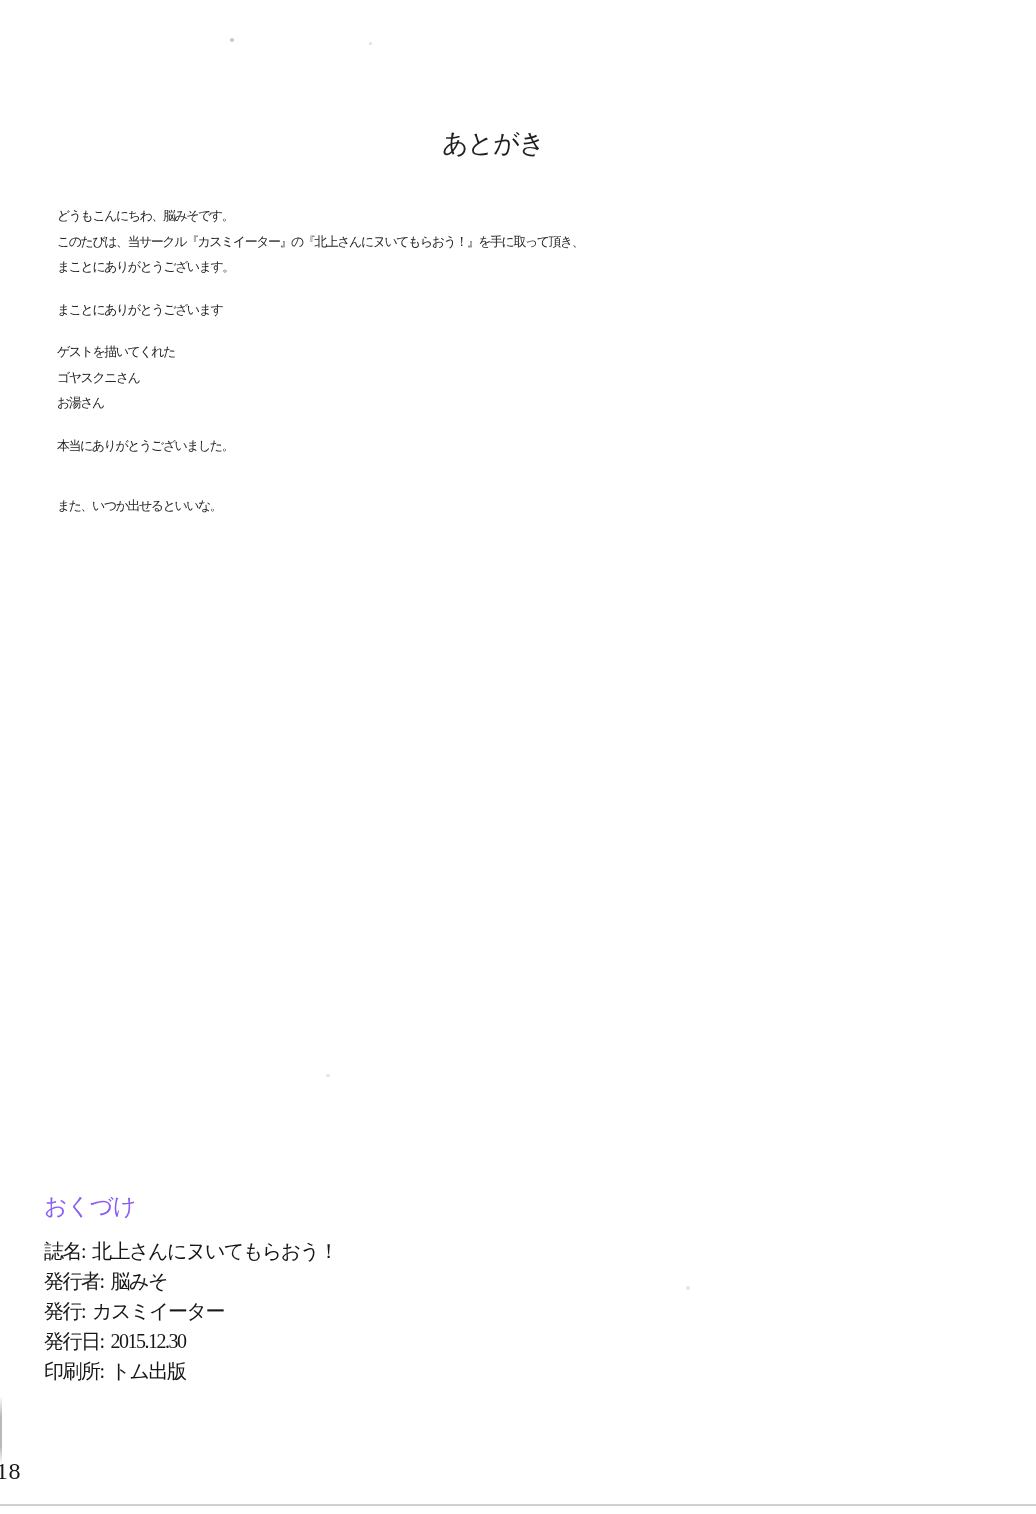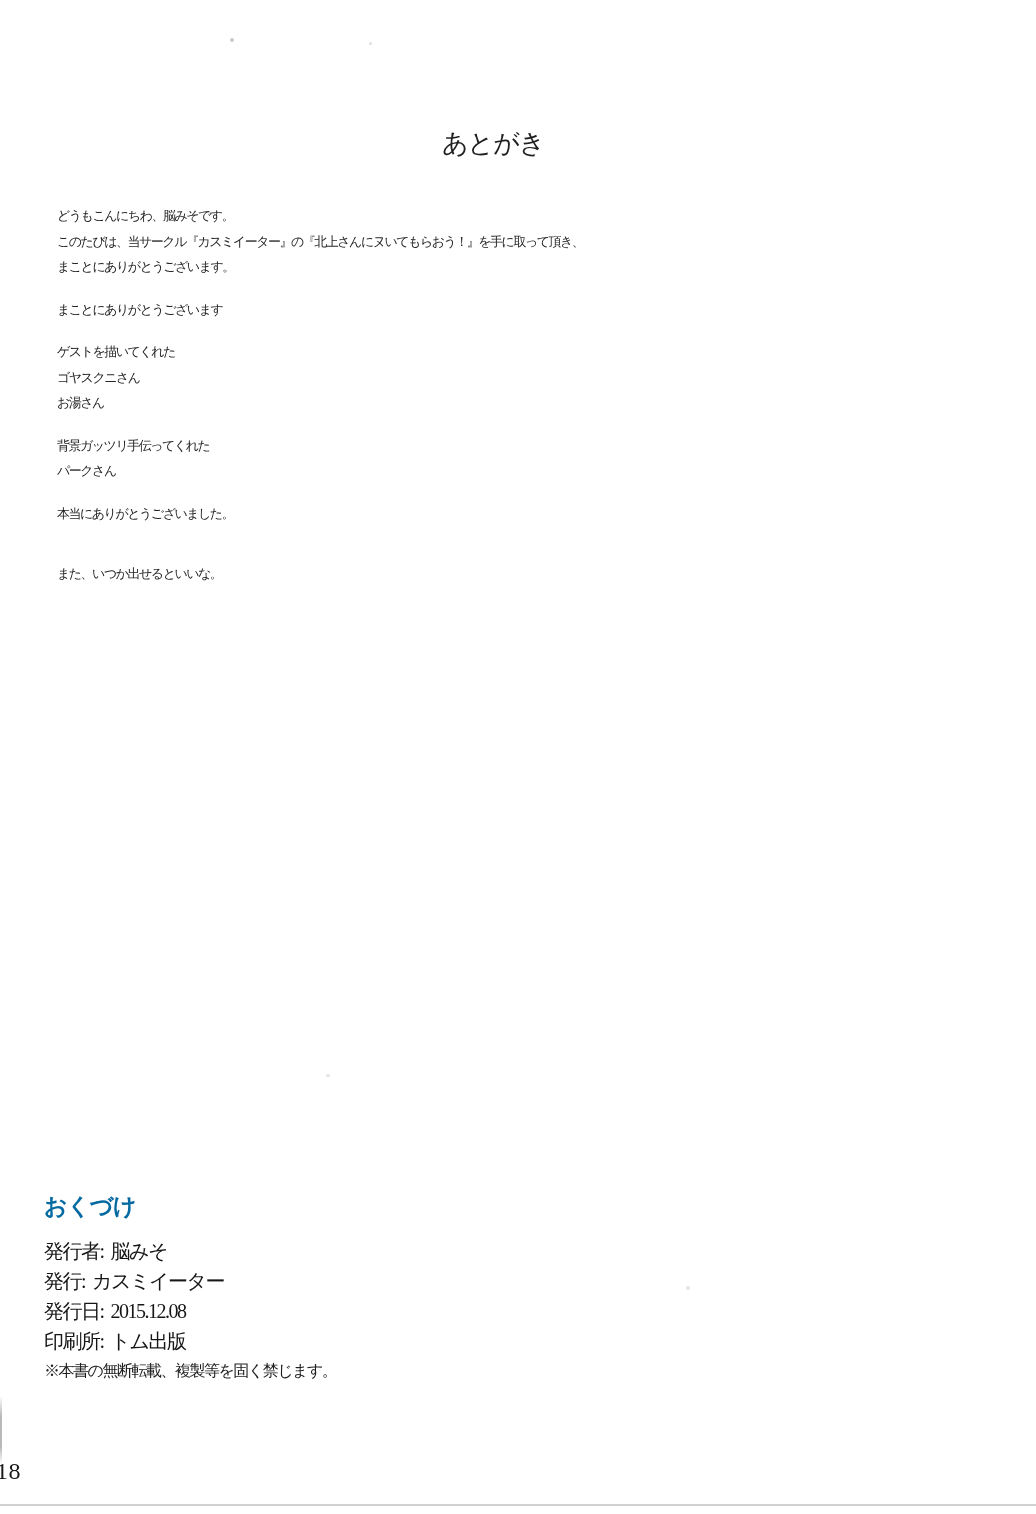--- a/index.html
+++ b/index.html
@@ -41,25 +41,25 @@
     margin-top: 35px;
   }
   .colophon {
     position: absolute;
     left: 44px;
     top: 1191px;
     color: #161616;
   }
   .colophon-heading {
     font-family: "Liberation Sans", "DejaVu Sans", sans-serif;
-    font-weight: bold;
+    font-weight: normal;
     font-size: 23px;
     letter-spacing: -0.5px;
     margin: 0 0 14px 0;
-    color: #0369a1;
+    color: #8b5cf6;
   }
   .colophon-line {
     font-size: 20px;
     line-height: 30px;
     letter-spacing: -1.5px;
     white-space: nowrap;
   }
   .colophon-line .label { margin-right: 7px; }
   .colophon-note {
     font-size: 16px;
@@ -110,41 +110,41 @@
   <h1 class="title">あとがき</h1>
 
   <div class="body-text">
     <p>どうもこんにちわ、脳みそです。
 このたびは、当サークル『カスミイーター』の『北上さんにヌいてもらおう！』を手に取って頂き、
 まことにありがとうございます。</p>
     <p>まことにありがとうございます</p>
     <p>ゲストを描いてくれた
 ゴヤスクニさん
 お湯さん</p>
-    <p>背景ガッツリ手伝ってくれた
-パークさん</p>
     <p>本当にありがとうございました。</p>
     <p class="final-line">また、いつか出せるといいな。</p>
   </div>
 
   <div class="colophon">
     <div class="colophon-heading">おくづけ</div>
     <div class="colophon-line">
+      <span class="label">誌名:</span><span class="value">北上さんにヌいてもらおう！</span>
+    </div>
+    <div class="colophon-line">
       <span class="label">発行者:</span><span class="value">脳みそ</span>
     </div>
     <div class="colophon-line">
       <span class="label">発行:</span><span class="value">カスミイーター</span>
     </div>
     <div class="colophon-line">
-      <span class="label">発行日:</span><span class="value">2015.12.08</span>
+      <span class="label">発行日:</span><span class="value">2015.12.30</span>
     </div>
     <div class="colophon-line">
       <span class="label">印刷所:</span><span class="value">トム出版</span>
     </div>
-    <div class="colophon-note">※本書の無断転載、複製等を固く禁じます。</div>
   </div>
 
   <div class="page-number">18</div>
 
   <div class="edge-bottom"></div>
   <div class="edge-left"></div>
   <div class="speck speck-1"></div>
   <div class="speck speck-2"></div>
   <div class="speck speck-3"></div>
   <div class="speck speck-4"></div>

